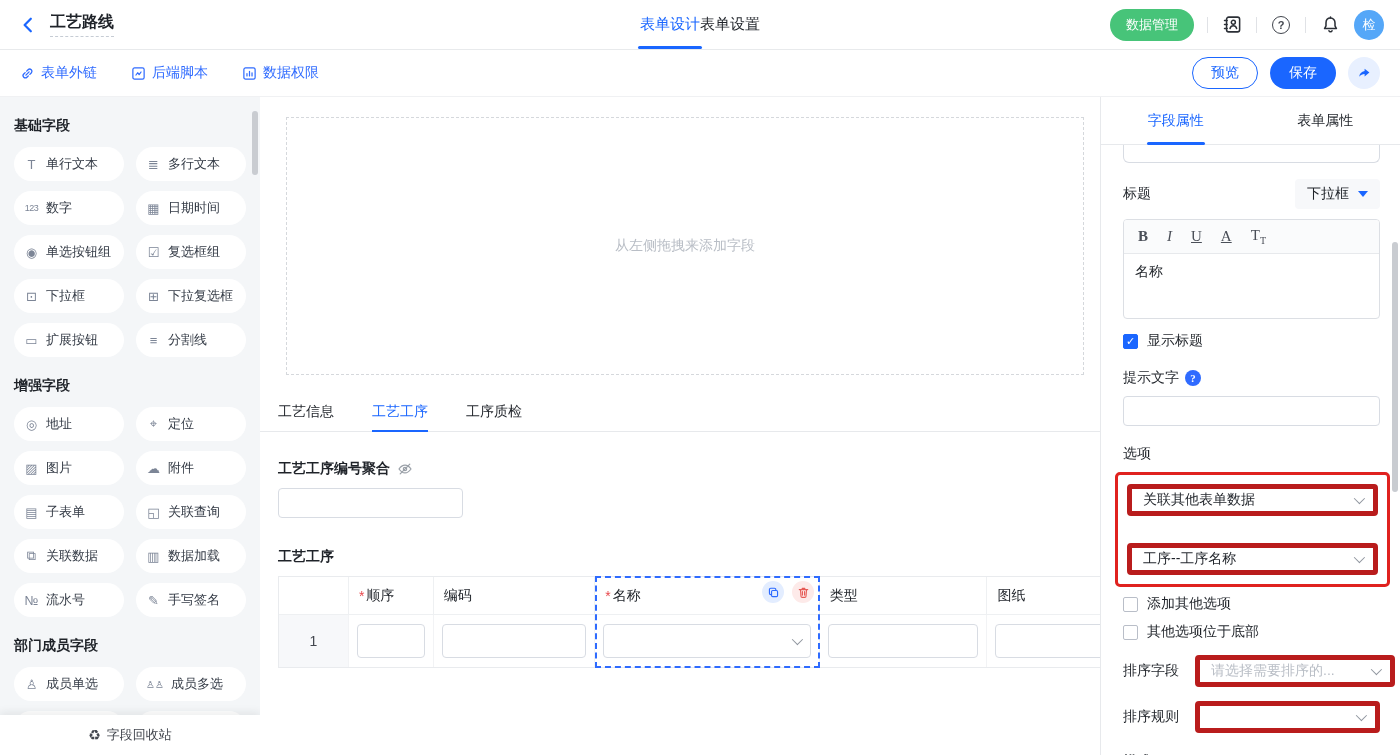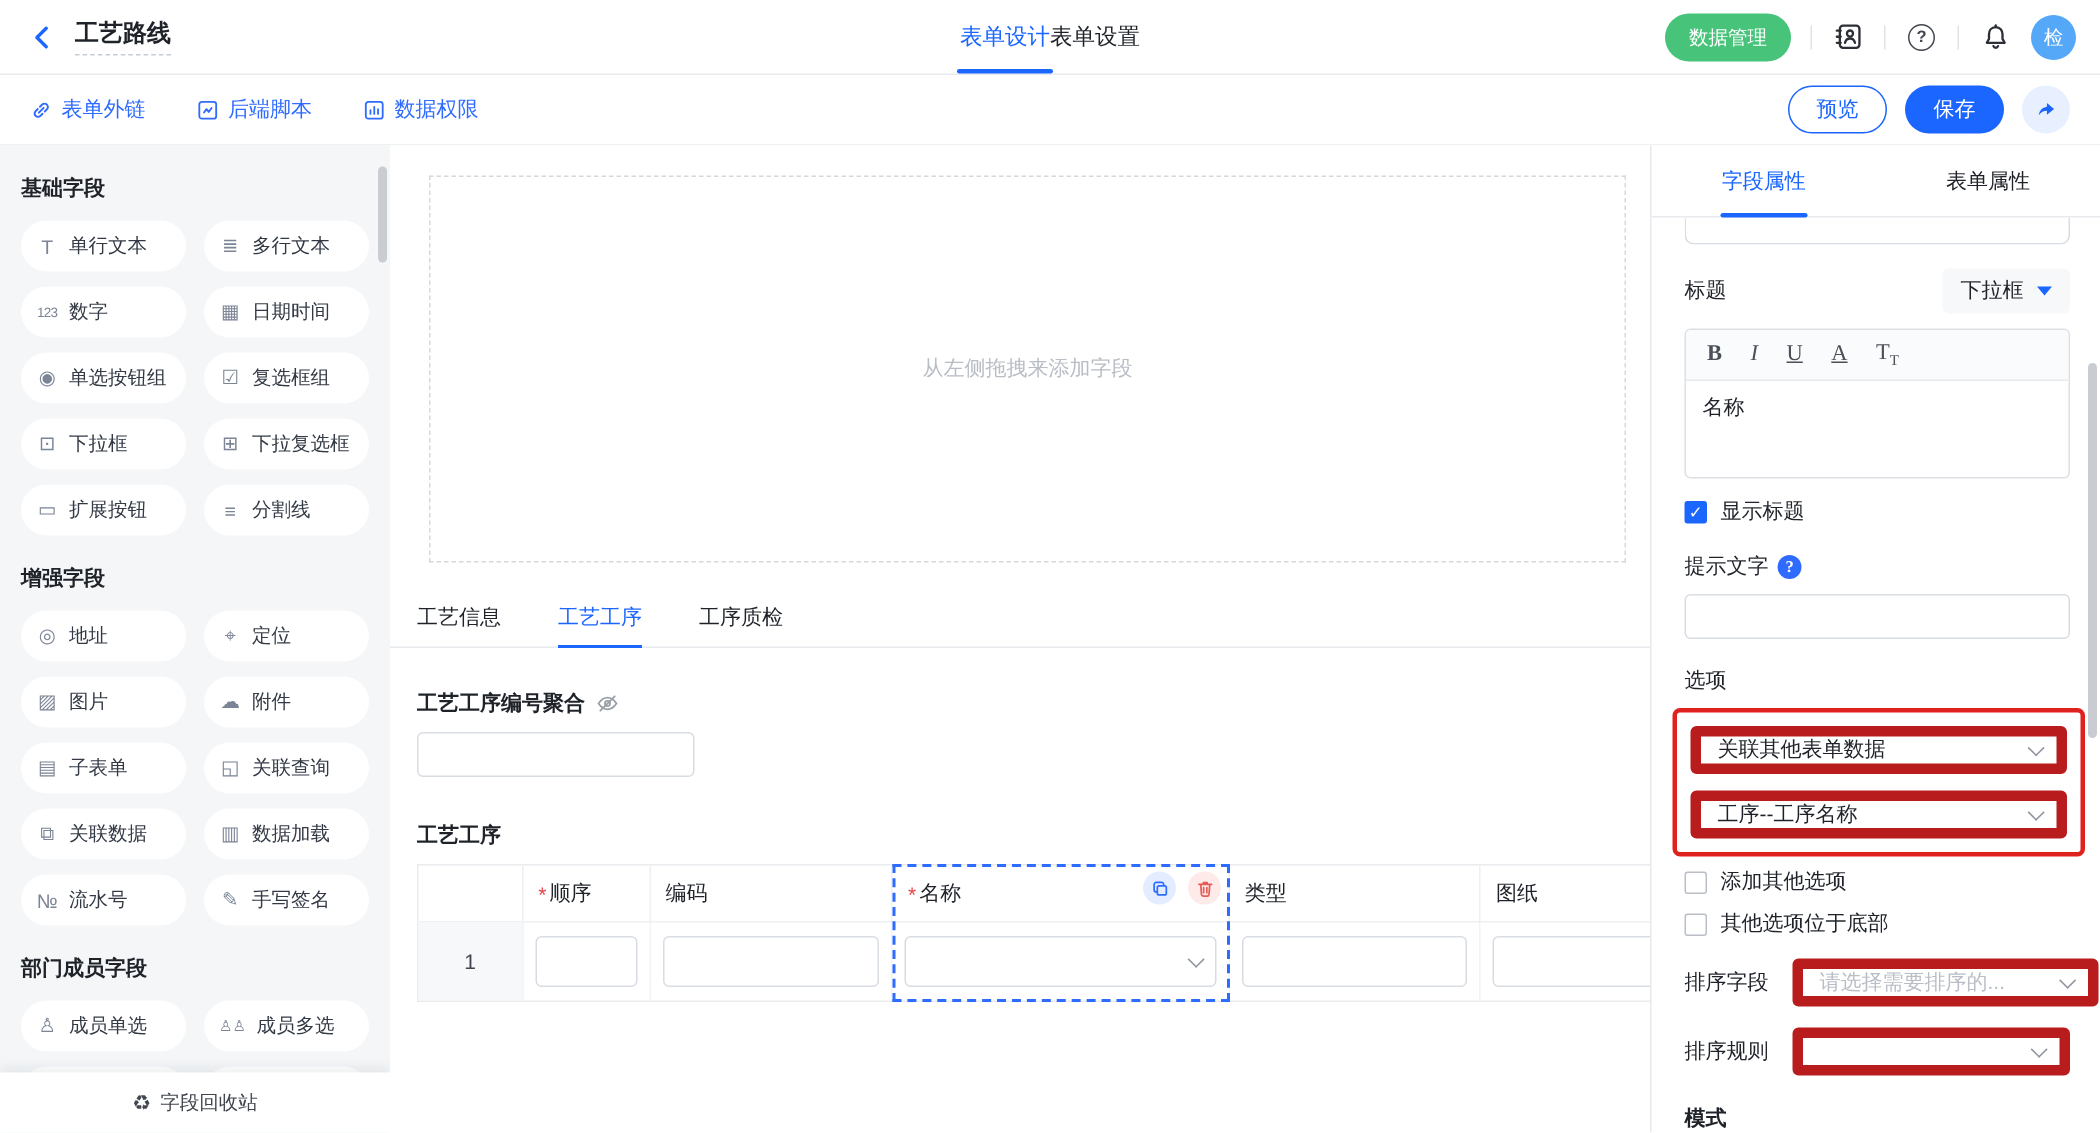--- a/index.html
+++ b/index.html
@@ -92,22 +92,22 @@
   .fmt-b { font-weight:bold; } .fmt-i { font-style:italic; } .fmt-u,.fmt-a { text-decoration:underline; }
   .fmt-t sub { font-size:10px; }
   .editor-area { height:64px; padding:9px 11px; font-size:14px; }
   .check-row { display:flex; align-items:center; gap:9px; margin:13px 0; cursor:pointer; }
   .cbox { width:15px; height:15px; border-radius:2px; border:1px solid #b9bec8; background:#fff; flex-shrink:0; }
   .cbox.checked { background:#1a66ff; border-color:#1a66ff; color:#fff; font-size:11px; display:flex; align-items:center; justify-content:center; }
   .sec-label { font-size:14px; display:flex; align-items:center; gap:6px; margin:19px 0 9px;font-family:Liberation Serif, serif; }
   .help-badge { width:16px; height:16px; border-radius:50%; background:#2f6bff; color:#fff; font-size:11px; font-weight:bold; display:flex; align-items:center; justify-content:center; }
   .input-plain { width:100%; height:30px; border:1px solid #d8dce3; border-radius:4px; background:#fff; }
   .red-box { border:3px solid #e0221f; border-radius:5px; margin:4px -10px 8px -8px; padding:9px 9px; }
-  .pselect { height:32px; border:7px solid #b91c1c; border-radius:4px; background:#fff; display:flex; align-items:center; justify-content:space-between; padding:0 11px; font-size:14px; cursor:pointer; }
-  .pselect + .pselect { margin-top:11px;text-align:right; }
+  .pselect { height:32px; border:5px solid #b91c1c; border-radius:4px; background:#fff; display:flex; align-items:center; justify-content:space-between; padding:0 11px; font-size:14px; cursor:pointer; }
+  .pselect + .pselect { margin-top:27px;text-align:right; }
   .pselect .ph { color:#b9bec6; white-space:nowrap; overflow:hidden; }
   .sort-row { display:flex; align-items:center; gap:12px; margin:14px 0; }
   .sort-row .p-label { width:60px; flex-shrink:0; }
   .sort-row .pselect { flex:1;gap:36px; }
   .mode-title { font-size:14px; font-weight:bold; margin:20px 0 12px; }
   .panel .scroll-thumb { right:2px; top:145px; height:250px; }
 </style>
 </head>
 <body>
 

